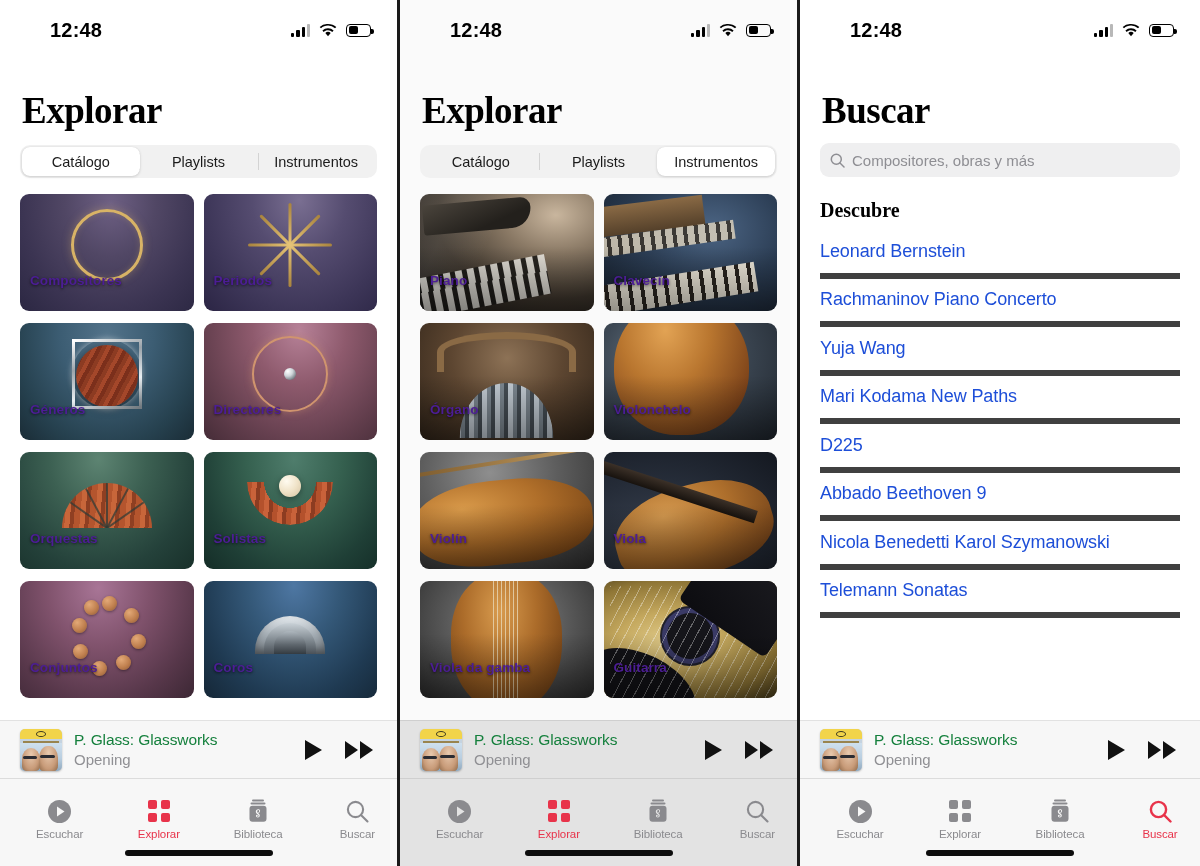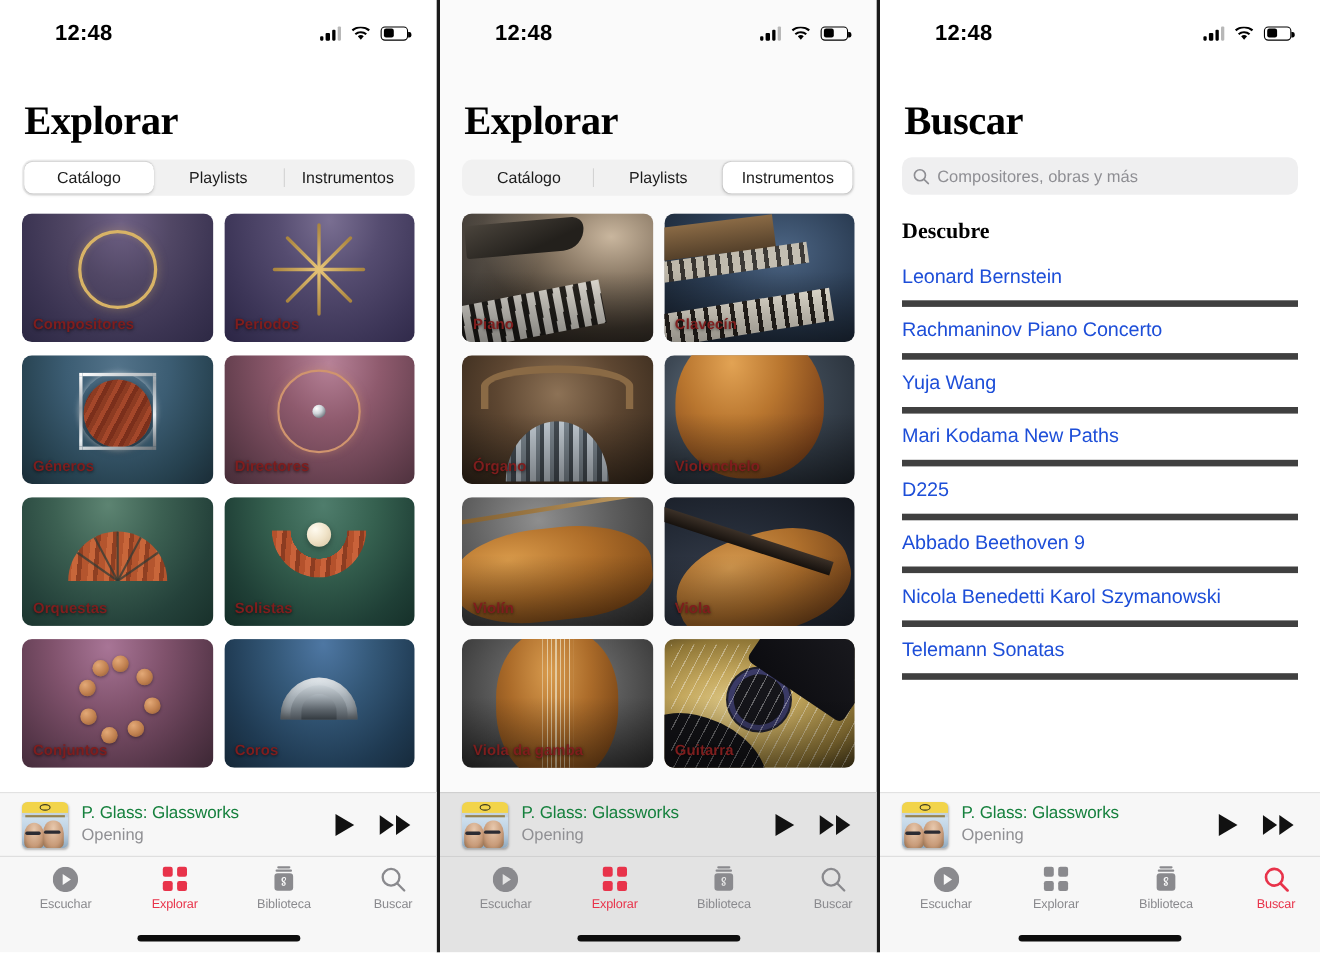--- a/index.html
+++ b/index.html
@@ -109,22 +109,22 @@
     overflow: hidden;
   }
   .tile {
     position: relative;
     height: 117px;
     border-radius: 9px;
     overflow: hidden;
   }
   .tile-label {
     position: absolute;
-    left: 10px; bottom: 9px;
-    color: #7f1d1d;
+    left: 10px; bottom: 23px;
+    color: #4c1d95;
     font-size: 13.5px;
     font-weight: 600;
     letter-spacing: 0.1px;
     text-shadow: 0 1px 3px rgba(0,0,0,0.65);
     z-index: 5;
   }
   .art { position:absolute; inset:0; }
 
   
   .bg-compositores {
@@ -472,21 +472,21 @@
     height: 62px;
     background: #f7f7f7;
     border-top: 1px solid #dcdcdc;
     display: flex;
     flex: none;
     padding-top: 7px;
   }
   .tab {
     flex: 1;
     display: flex; flex-direction: column;
-    align-items: center; justify-content: flex-start;
+    align-items: center; justify-content: flex-end;
     gap: 4px;
     color: #8a8a8e;
     padding-left: 20px;
   }
   .tab.active { color: #e8334a; }
   .tab-label { font-size: 11.5px; font-weight: 500; letter-spacing: -0.1px; }
   .tab-ico { height: 26px; display:flex; align-items:center; justify-content:center; }
   .grid-ico { display:grid; grid-template-columns: 9px 9px; grid-template-rows: 9px 9px; gap:4px; }
   .grid-ico i { background: currentColor; border-radius: 2px; display:block; }
 

